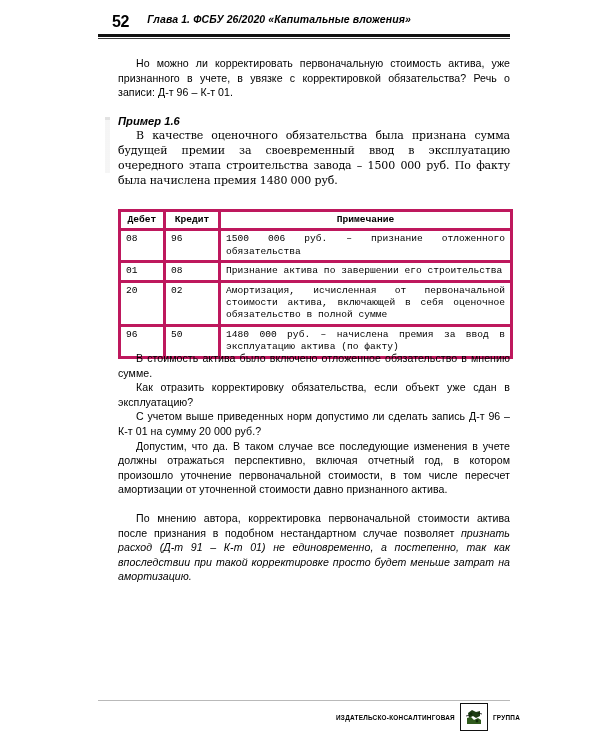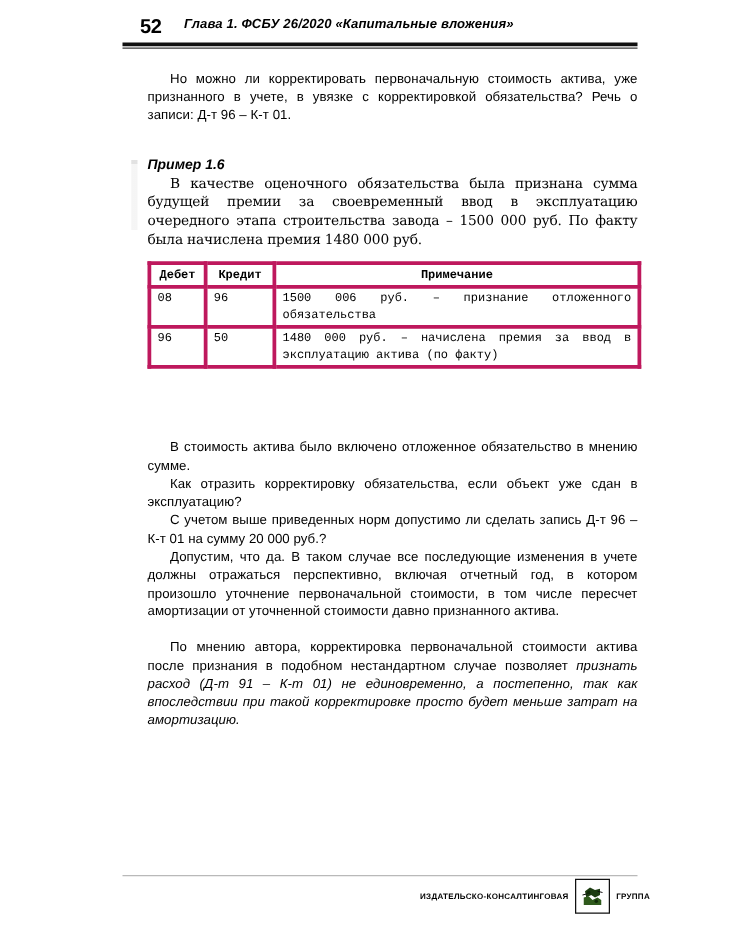--- a/index.html
+++ b/index.html
@@ -79,21 +79,21 @@
     text-indent: 18px;
     letter-spacing: 0.05px;
   }
   p.gap { margin-top: 14px; }
   p.gap-sm { margin-top: 1px; }
   .ital { font-style: italic; }
 
   
   .example {
     position: relative;
-    margin-top: 26px;
+    margin-top: 15px;
   }
   .example-mark {
     position: absolute;
     left: -13px;
     top: 2px;
     width: 5px;
     height: 56px;
     background: linear-gradient(to bottom,
         #d8d8d8 0, #d8d8d8 3px,
         #f2f2f2 3px, #f2f2f2 6px);
@@ -218,20 +218,30 @@
         <th>Дебет</th>
         <th>Кредит</th>
         <th>Примечание</th>
       </tr>
     </thead>
     <tbody>
       <tr>
         <td class="num">08</td>
         <td class="num">96</td>
         <td class="note">1500 006 руб. – признание отложенного обязательства</td>
+      </tr>
+      <tr>
+        <td class="num">01</td>
+        <td class="num">08</td>
+        <td class="note">Признание актива по завершении его строительства</td>
+      </tr>
+      <tr>
+        <td class="num">20</td>
+        <td class="num">02</td>
+        <td class="note">Амортизация, исчисленная от первоначальной стоимости актива, включающей в себя оценочное обязательство в полной сумме</td>
       </tr>
       <tr>
         <td class="num">96</td>
         <td class="num">50</td>
         <td class="note">1480 000 руб. – начислена премия за ввод в эксплуатацию актива (по факту)</td>
       </tr>
     </tbody>
   </table>
 
   <div class="col" style="top:351px;">

